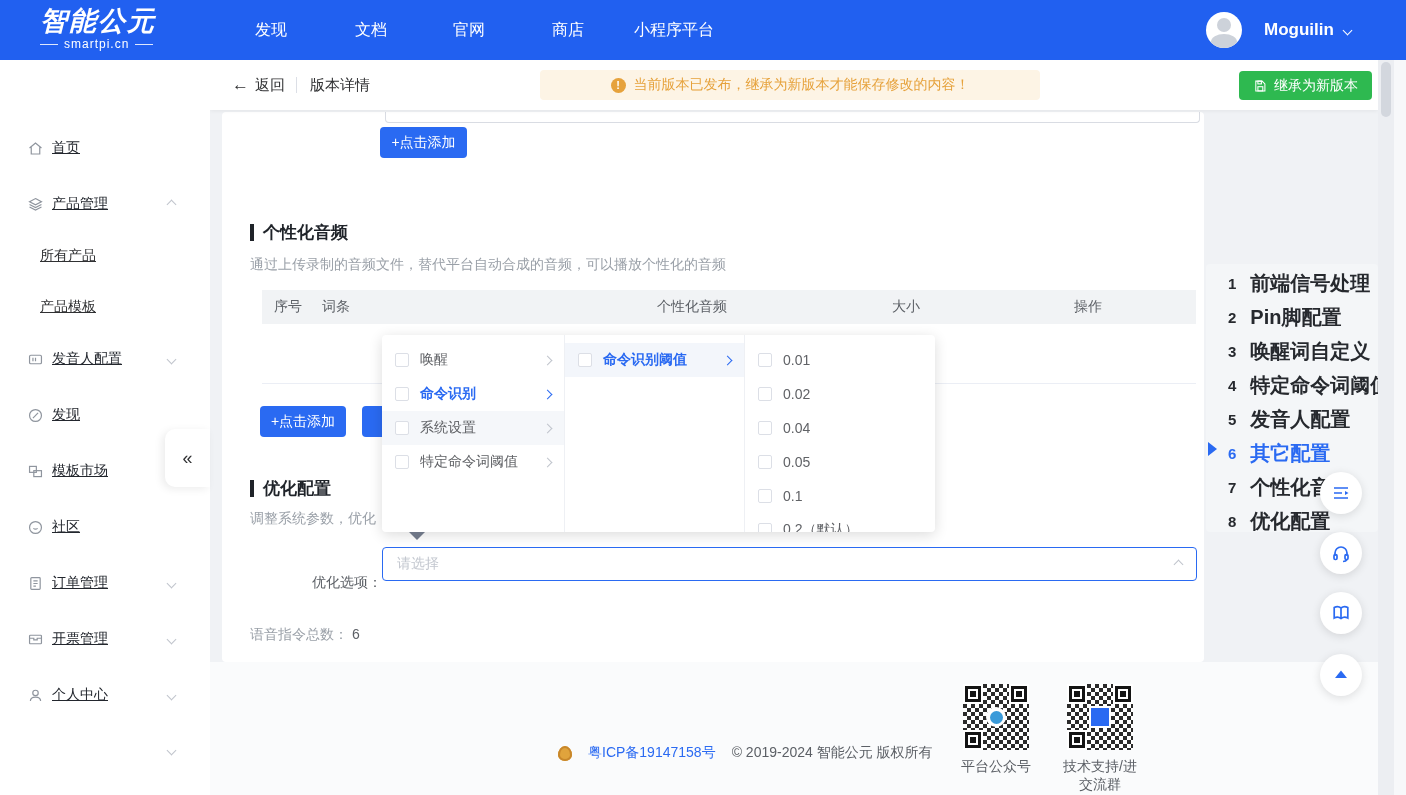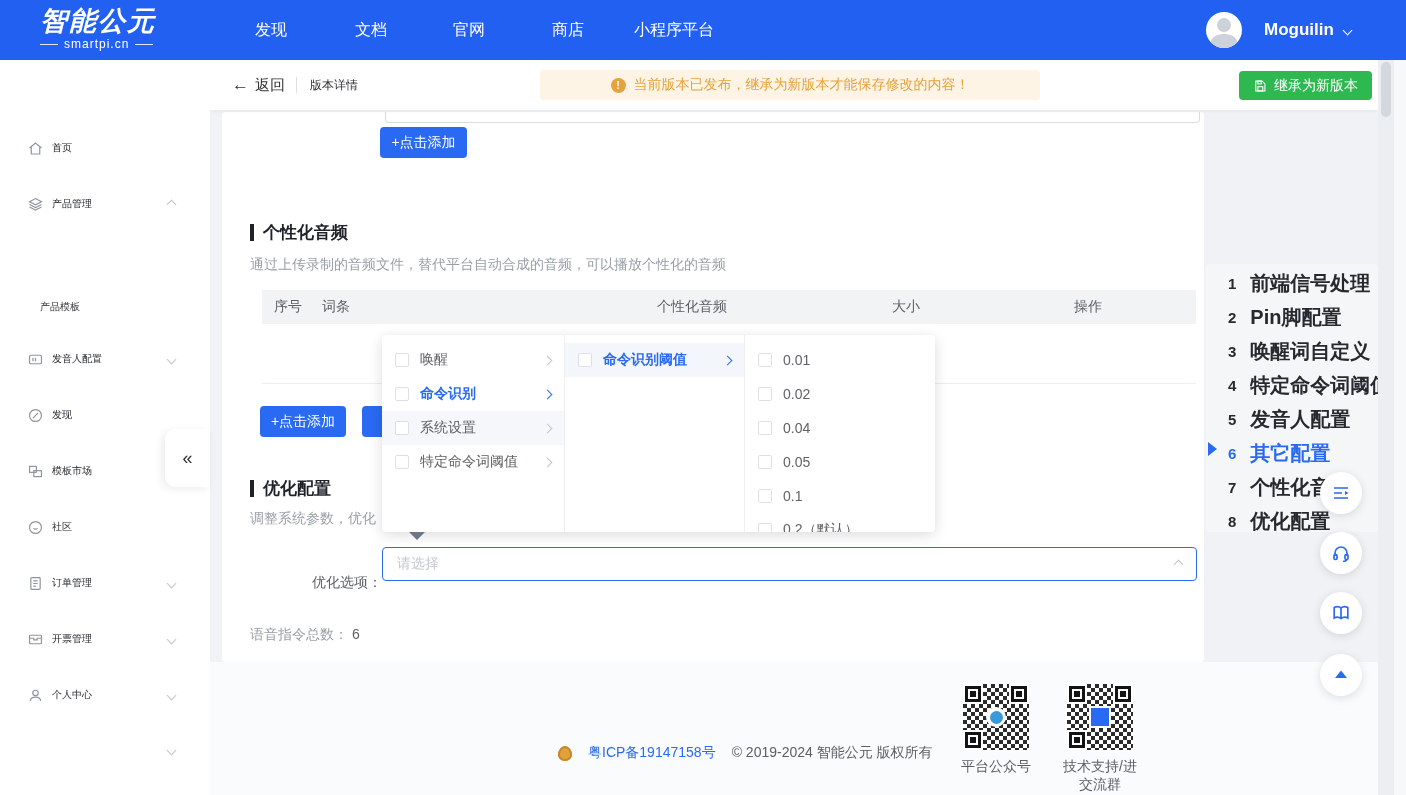--- a/index.html
+++ b/index.html
@@ -26,34 +26,34 @@
   .chev.down { transform:rotate(45deg); }
   .chev.up { transform:rotate(-135deg); }
   .chev.right { transform:rotate(-45deg); }
   .chev.white { border-color:#fff; }
   .chev.blue { border-color:#2a6af2; }
 
   
   .sidebar { position:absolute; left:0; top:60px; width:210px; height:735px; background:#fff; z-index:10; }
   .side-item { position:absolute; left:0; width:210px; height:24px; display:flex; align-items:center; cursor:pointer; }
   .side-item svg { position:absolute; left:27px; width:17px; height:17px; stroke:#8f959e; fill:none; stroke-width:1.4; }
-  .side-label { position:absolute; left:52px; font-size:10px; color:#23272e; }
+  .side-label { position:absolute; left:52px; font-size:14px; color:#23272e;text-decoration:underline; }
   .side-label.child { left:40px; color:#303133; }
   .side-chev { position:absolute; left:168px; }
   .collapse-tab { position:absolute; left:165px; top:429px; width:45px; height:58px; background:#fff; border-radius:10px 0 0 10px;
       box-shadow:-3px 2px 8px rgba(0,0,0,.08); z-index:12; display:flex; align-items:center; justify-content:center;
       font-size:18px; color:#303133; cursor:pointer; }
 
   
   .page-header { position:absolute; left:210px; top:60px; width:1168px; height:50px; background:#fff; z-index:8;
       box-shadow:0 1px 4px rgba(0,0,0,.06); }
   .back { position:absolute; left:22px; top:0; height:50px; display:flex; align-items:center; gap:6px; font-size:15px; color:#303133; cursor:pointer; }
   .back .arrow { font-size:17px; }
   .hdr-divider { position:absolute; left:86px; top:17px; width:1px; height:16px; background:#dcdfe6; }
-  .page-title { position:absolute; left:100px; top:0; height:50px; line-height:50px; font-size:12px; color:#303133; }
+  .page-title { position:absolute; left:100px; top:0; height:50px; line-height:50px; font-size:15px; color:#303133; }
   .warn-banner { position:absolute; left:330px; top:10px; width:500px; height:30px; background:#fdf4e5; border-radius:4px;
       display:flex; align-items:center; justify-content:center; gap:8px; }
   .warn-icon { width:15px; height:15px; border-radius:50%; background:#e6a23c; color:#fff; font-size:11px; font-weight:700;
       display:flex; align-items:center; justify-content:center; }
   .warn-text { font-size:14px; color:#e6a23c; }
   .inherit-btn { position:absolute; left:1029px; top:11px; width:133px; height:29px; background:#2eb950; border:none; border-radius:4px;
       color:#fff; font-size:14px; display:flex; align-items:center; justify-content:center; gap:7px; cursor:pointer;
       font-family:inherit; }
   .inherit-btn svg { width:14px; height:14px; stroke:#fff; fill:none; stroke-width:1.5; }
 
@@ -173,20 +173,23 @@
         </svg>
       <span class="side-label">首页</span>
     </div>
     <div class="side-item" style="top:132px">
       <svg viewBox="0 0 20 20">
           <path d="M10 3 L17 6.7 L10 10.4 L3 6.7 Z M3 10 L10 13.5 L17 10 M3 13 L10 16.5 L17 13"></path>
         </svg>
       <span class="side-label">产品管理</span>
       <span class="chev up side-chev"></span>
     </div>
+    <div class="side-item" style="top:184px">
+      <span class="side-label child">所有产品</span>
+    </div>
     <div class="side-item" style="top:235px">
       <span class="side-label child">产品模板</span>
     </div>
     <div class="side-item" style="top:287px">
       <svg viewBox="0 0 20 20">
           <rect x="3" y="5" width="14" height="10" rx="1.5"></rect>
           <path d="M7 8 v4 M10 8 v4 M13 9.5 h0.01"></path>
         </svg>
       <span class="side-label">发音人配置</span>
       <span class="chev down side-chev"></span>

